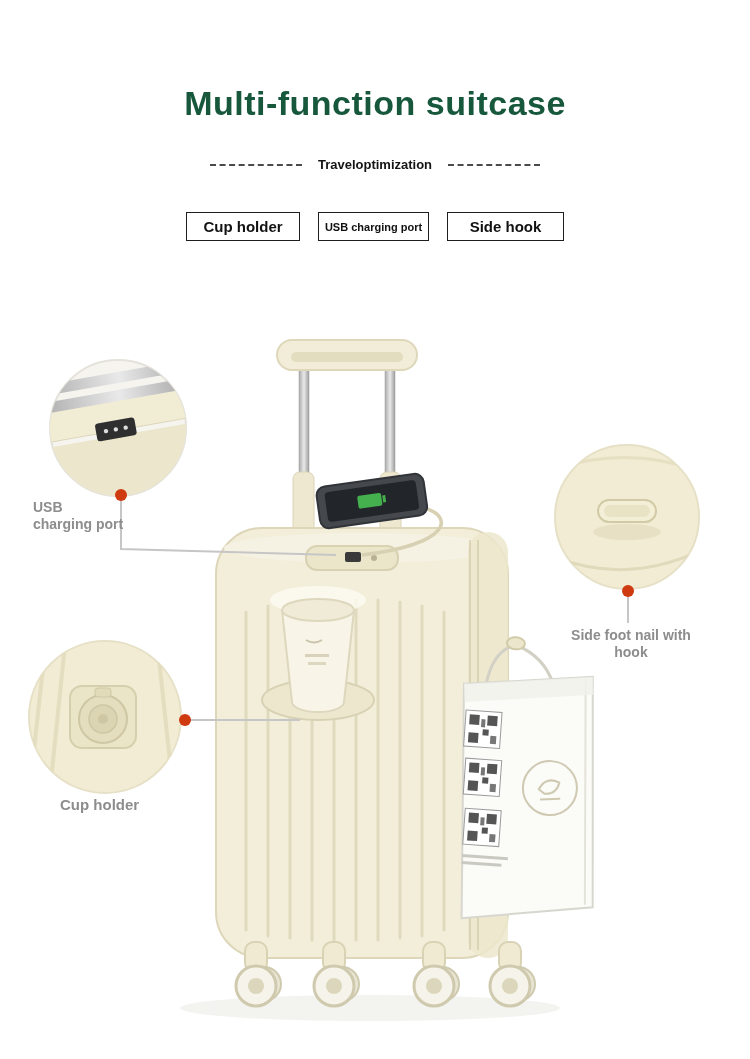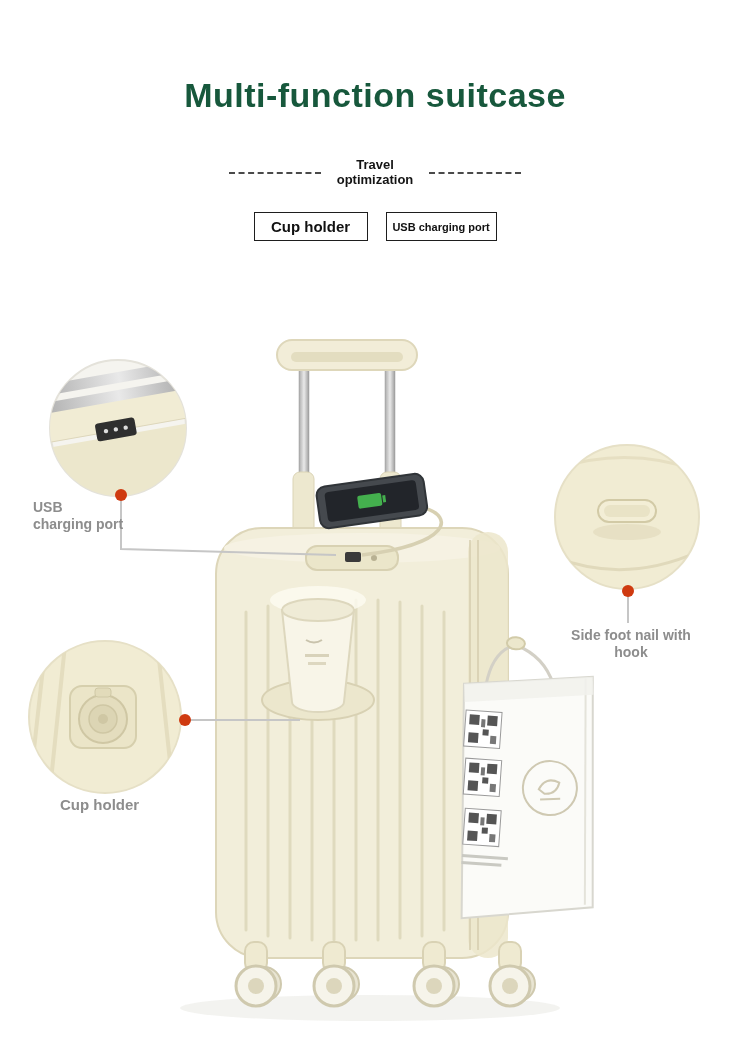--- a/index.html
+++ b/index.html
@@ -2,30 +2,30 @@
 <html><head>
 <meta charset="utf-8">
 <style>
   html,body{margin:0;padding:0;background:#fff;}
   .page{
     position:relative;width:750px;height:1059px;margin:0 auto;
     background:#ffffff;overflow:hidden;
     font-family:"Liberation Sans",sans-serif;
   }
   .title{
-    position:absolute;top:76px;left:0;width:100%;
+    position:absolute;top:84px;left:0;width:100%;
     text-align:center;font-size:34px;font-weight:bold;
     color:#17583c;letter-spacing:.5px;
   }
   .tagline{
     position:absolute;top:158px;left:0;width:100%;
     display:flex;justify-content:center;align-items:center;gap:16px;
   }
   .tagline .dash{width:92px;border-top:2px dashed #4a4a4a;height:0;}
-  .tagline .words{display:flex;flex-direction:column;align-items:center;line-height:1.15;}
+  .tagline .words{display:flex;flex-direction:row;align-items:center;line-height:1.15;}
   .tagline .words span{font-size:13px;font-weight:bold;color:#141414;}
   .features{
     position:absolute;top:212px;left:0;width:100%;
     display:flex;justify-content:center;gap:18px;
   }
   .feature-box{
     box-sizing:border-box;border:1px solid #1e1e1e;background:#fff;
     display:flex;align-items:center;justify-content:center;
     height:29px;font-weight:bold;color:#111;
   }
@@ -52,20 +52,21 @@
     <div class="words">
       <span>Travel</span>
       <span>optimization</span>
     </div>
     <div class="dash"></div>
   </div>
 
   <div class="features">
     <div class="feature-box f0">Cup holder</div>
     <div class="feature-box f1">USB charging port</div>
+    <div class="feature-box f2">Side hook</div>
   </div>
 
   <svg class="illustration" width="750" height="1059" viewBox="0 0 750 1059" xmlns="http://www.w3.org/2000/svg">
     <defs>
       <linearGradient id="metal" x1="0" y1="0" x2="1" y2="0">
         <stop offset="0" stop-color="#ababab"></stop>
         <stop offset="0.5" stop-color="#e9e9e9"></stop>
         <stop offset="1" stop-color="#9d9d9d"></stop>
       </linearGradient>
       <clipPath id="clipA">

